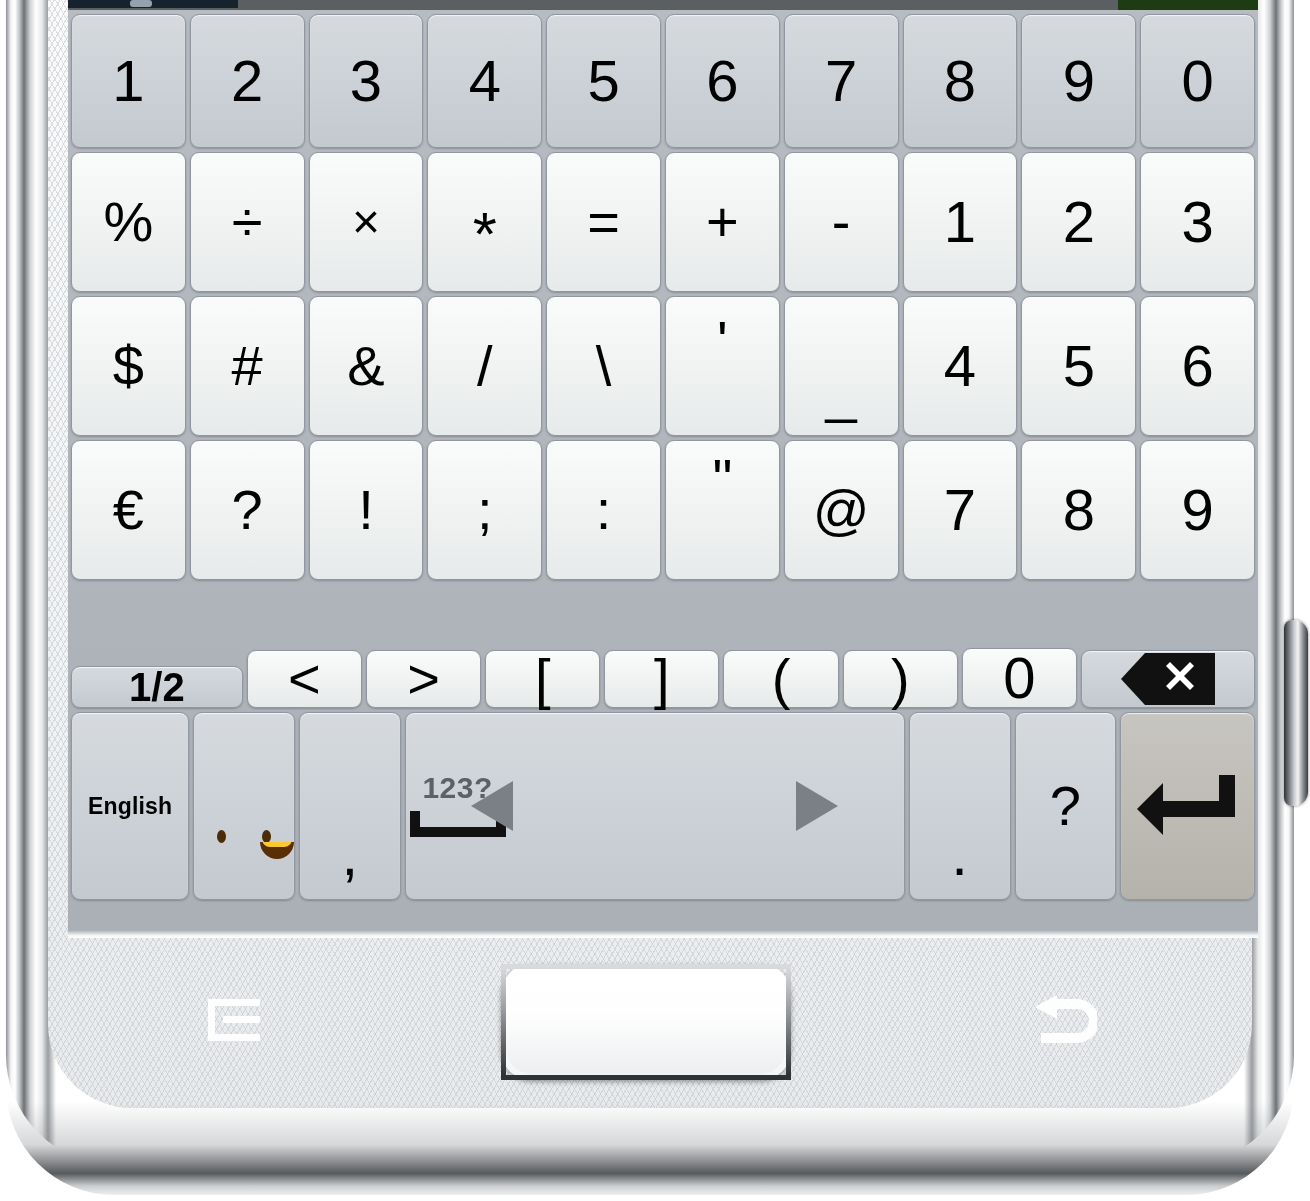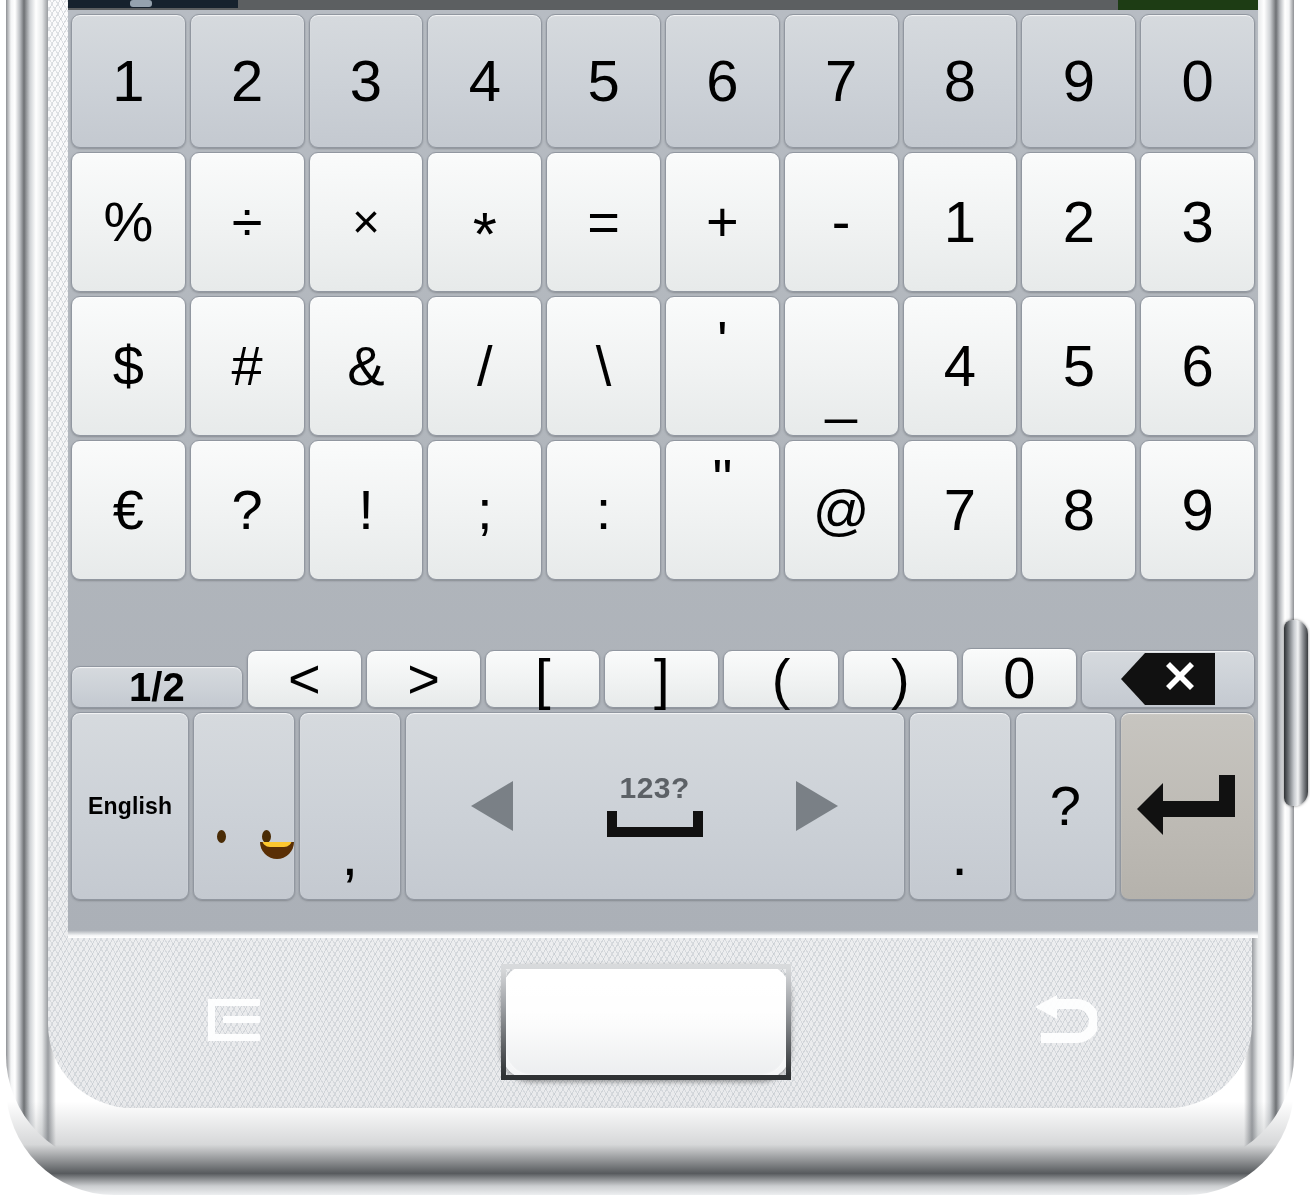--- a/index.html
+++ b/index.html
@@ -186,21 +186,21 @@
   .w-emo  { flex-grow: 0.96; }
   .w-comma{ flex-grow: 0.96; }
   .w-dot  { flex-grow: 0.96; }
   .w-q    { flex-grow: 0.96; }
   .w-ent  { flex-grow: 1.28; }
 
   
   .svg-ico { display:block; }
 
   .spacebar-inner {
-    display:flex; align-items:center; justify-content:center;
+    display:flex; align-items:center; 
     width:100%; height:100%;
     position: relative;
   }
   .sp-center {
     display:flex; flex-direction:column; align-items:center; justify-content:center;
     gap: 2px;
   }
   .sp-label { font-size: 30px; font-weight: 700; color:#5c6166; letter-spacing: 0.5px; }
   .arrow-l, .arrow-r { position:absolute; top:50%; transform:translateY(-50%); }
   .arrow-l { left: 12%; }

